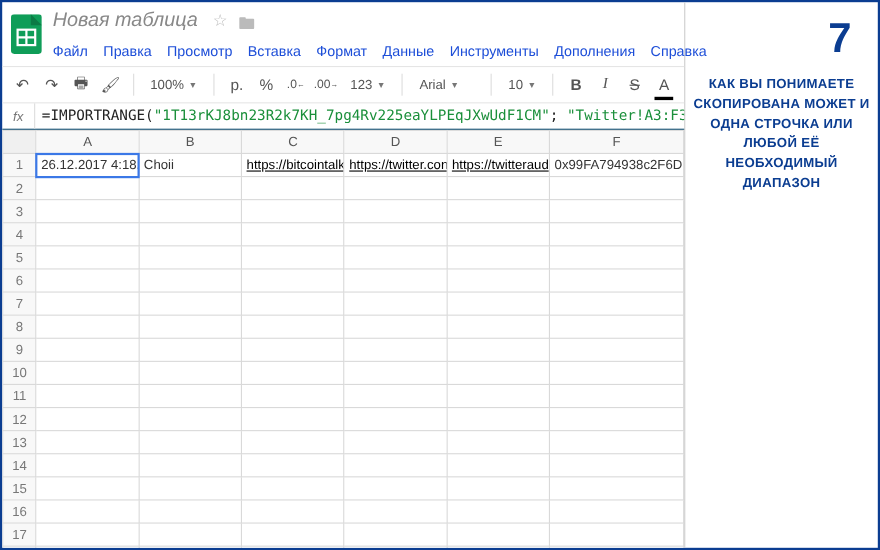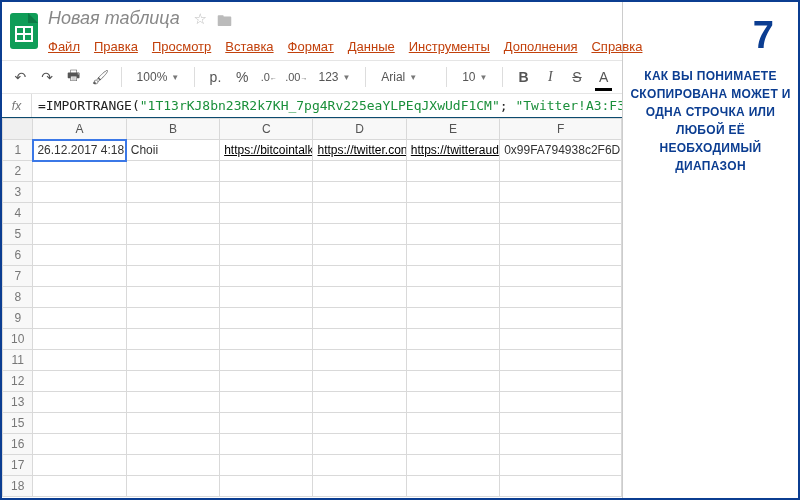--- a/index.html
+++ b/index.html
@@ -9,21 +9,21 @@
   .side { width: 175px; padding: 8px 6px; text-align: center; }
   .side-num { color: #0b3d91; font-weight: bold; font-size: 38px; margin: 4px 0 10px; text-align: right; padding-right: 18px; }
   .side-text { color: #0b3d91; font-weight: bold; font-size: 12px; line-height: 1.5; letter-spacing: 0.3px; }
 
   .titlebar { display: flex; align-items: center; padding: 6px 8px 2px; gap: 10px; }
   .gs-logo { width: 32px; height: 40px; display: flex; align-items: center; justify-content: center; }
   .gs-logo svg { width: 28px; height: 36px; }
   .titlewrap { display: flex; flex-direction: column; }
   .doc-title { font-size: 18px; color: #888; font-style: italic; }
   .title-icons { display: inline-flex; gap: 10px; margin-left: 10px; color: #bbb; font-size: 15px; }
-  .menus { display: flex; gap: 14px; font-size: 13px; color: #c2410c; padding-top: 4px; text-decoration: underline; }
+  .menus { display: flex; gap: 14px; font-size: 13px; color: #1d4ed8; padding-top: 4px; }
   .menus span { cursor: pointer; }
 
   .toolbar { display: flex; align-items: center; gap: 6px; padding: 4px 8px; border-top: 1px solid #e5e5e5; border-bottom: 1px solid #e5e5e5; margin-top: 4px; color: #555; }
   .tb-btn { width: 24px; height: 24px; display: inline-flex; align-items: center; justify-content: center; border-radius: 2px; cursor: pointer; font-size: 14px; }
   .tb-sep { width: 1px; height: 20px; background: #ddd; margin: 0 4px; }
   .tb-sel { display: inline-flex; align-items: center; gap: 2px; padding: 0 4px; cursor: pointer; border: 1px solid transparent; border-radius: 2px; height: 24px; font-size: 12px; }
   .caret { font-size: 8px; color: #777; margin-left: 2px; }
   .bold { font-weight: bold; }
   .ital { font-style: italic; font-family: Georgia, serif; }
   .strike { text-decoration: line-through; }
@@ -257,20 +257,29 @@
             <tr>
               <th class="rowhdr">13</th>
               <td class="colA "></td>
               <td class="colB "></td>
               <td class="colC "></td>
               <td class="colD "></td>
               <td class="colE "></td>
               <td class="colF "></td>
             </tr>
             <tr>
+              <th class="rowhdr">14</th>
+              <td class="colA "></td>
+              <td class="colB "></td>
+              <td class="colC "></td>
+              <td class="colD "></td>
+              <td class="colE "></td>
+              <td class="colF "></td>
+            </tr>
+            <tr>
               <th class="rowhdr">15</th>
               <td class="colA "></td>
               <td class="colB "></td>
               <td class="colC "></td>
               <td class="colD "></td>
               <td class="colE "></td>
               <td class="colF "></td>
             </tr>
             <tr>
               <th class="rowhdr">16</th>

